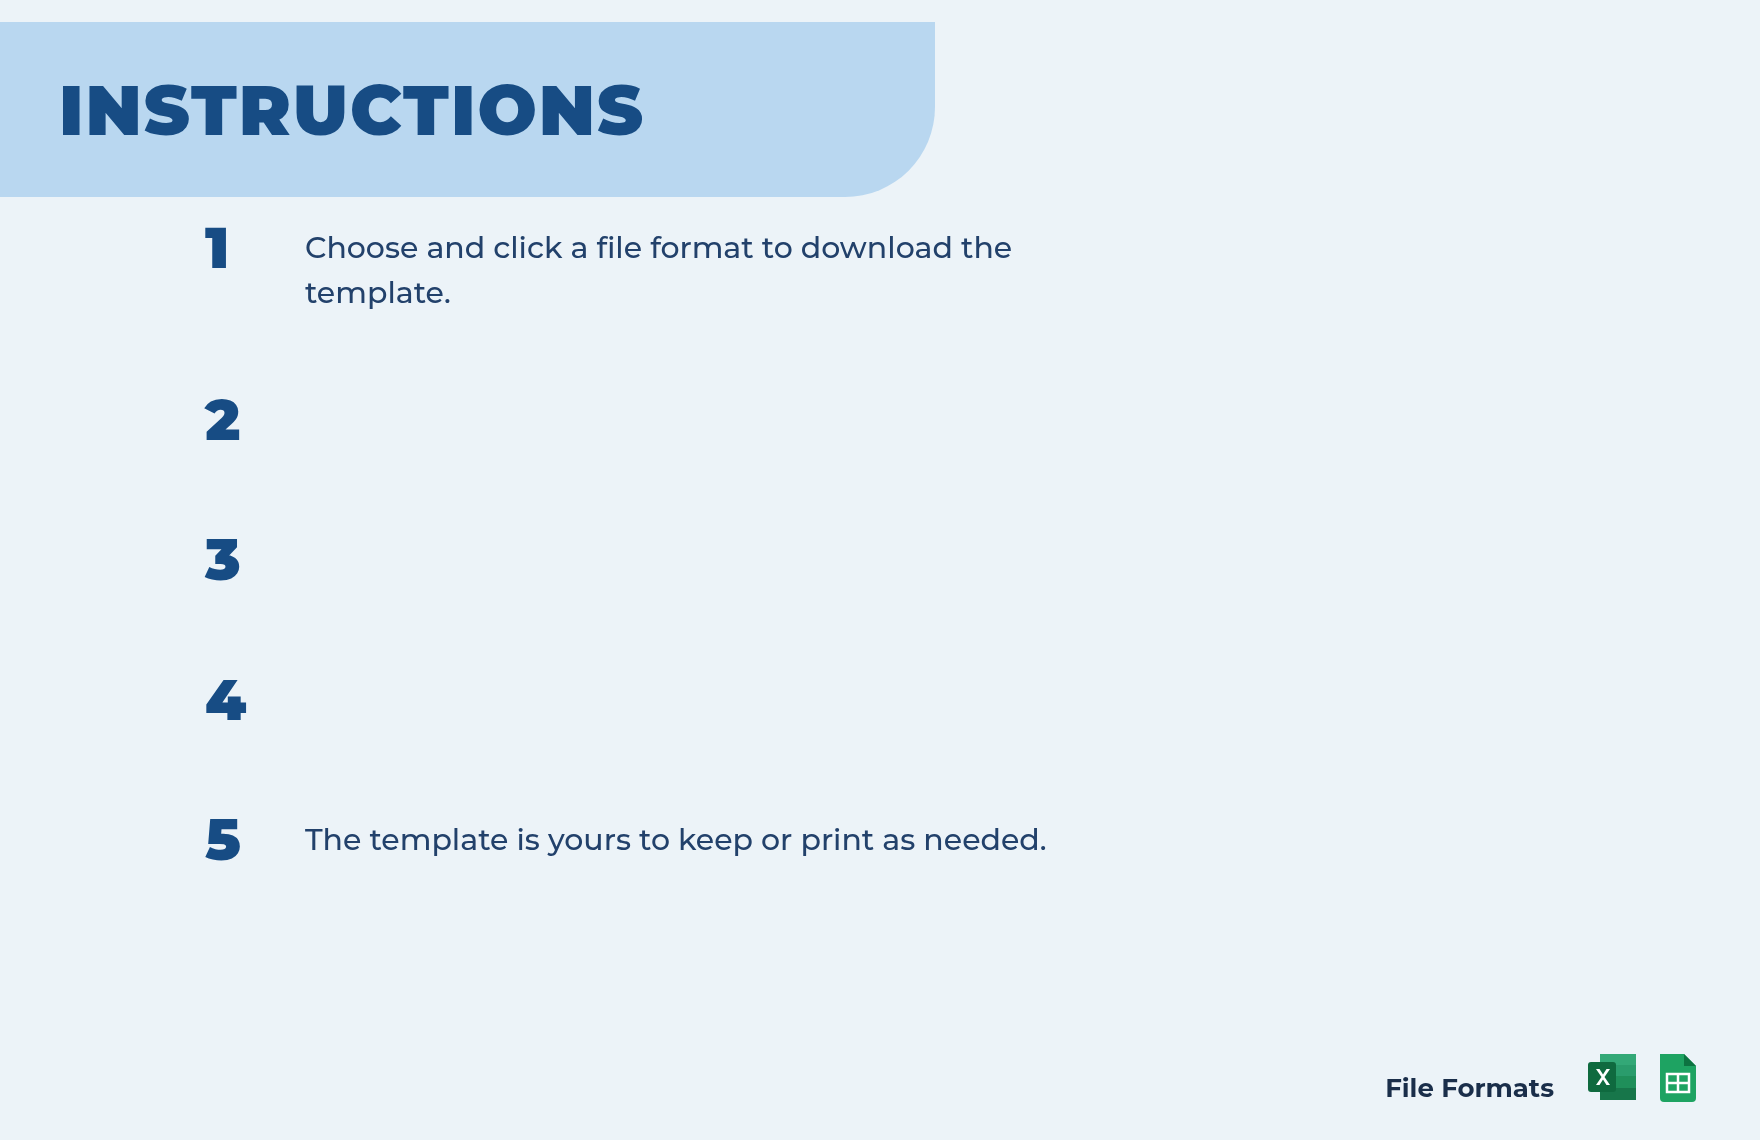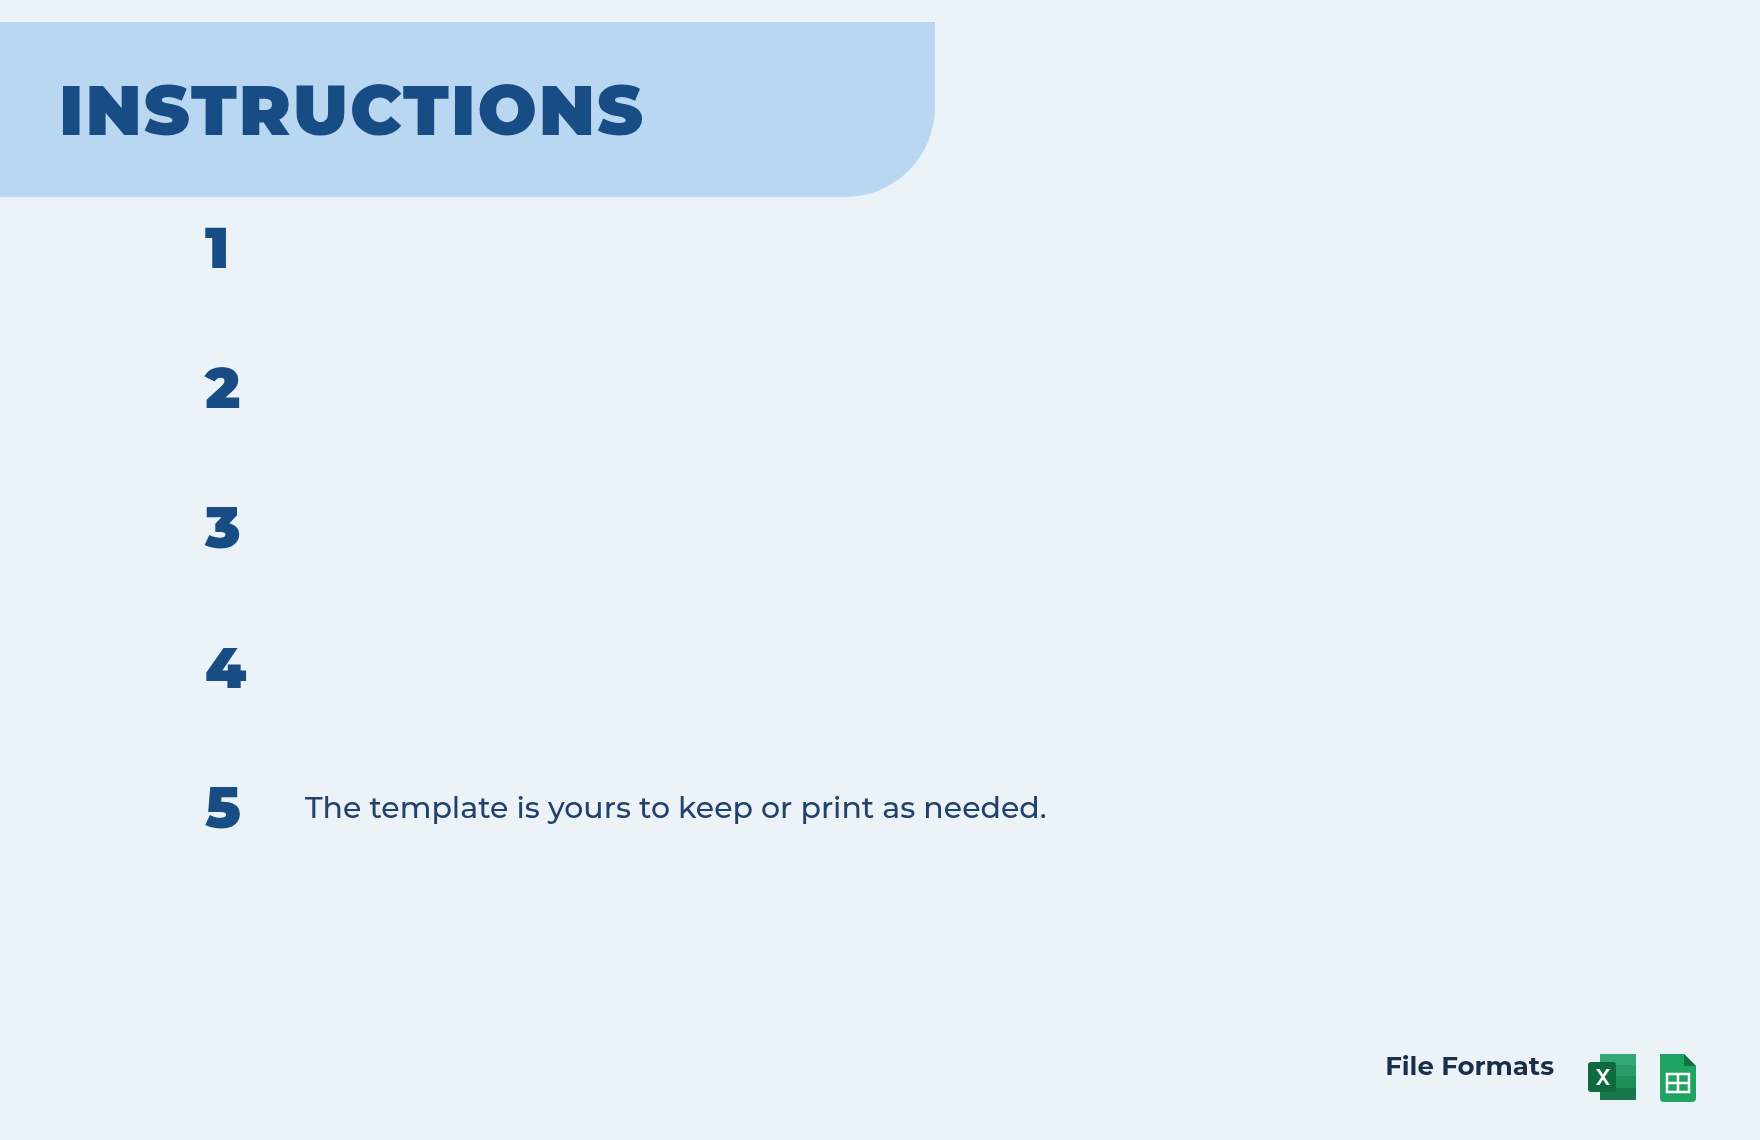--- a/index.html
+++ b/index.html
@@ -57,21 +57,21 @@
       color: #22416b;
       line-height: 1.5;
       font-weight: 500;
       max-width: 860px;
     }
     .footer {
       position: absolute;
       bottom: 36px;
       right: 56px;
       display: flex;
-      align-items: flex-start;
+      align-items: flex-end;
     }
     .footer-label {
       font-size: 26px;
       font-weight: 700;
       color: #1a2e4a;
       margin-right: 22px;
     }
     .icon-wrap {
       width: 54px;
       height: 54px;
@@ -85,20 +85,21 @@
 </head>
 <body>
 
 <div class="title-bar">
   <div class="title-text">INSTRUCTIONS</div>
 </div>
 
 <div class="steps">
   <div class="step">
     <div class="step-number">1</div>
+    <div class="step-text">Choose and click a file format to download the template.</div>
   </div>
   <div class="step">
     <div class="step-number">2</div>
   </div>
   <div class="step">
     <div class="step-number">3</div>
   </div>
   <div class="step">
     <div class="step-number">4</div>
   </div>

